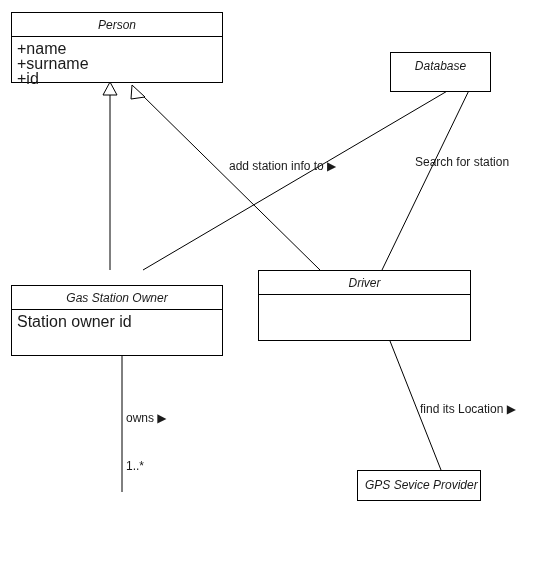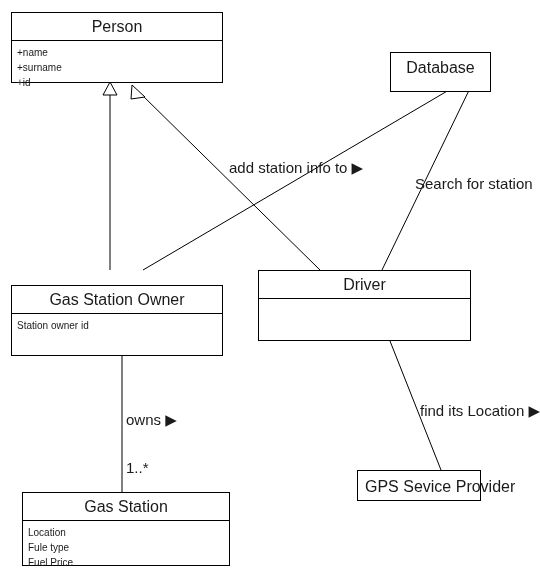--- a/index.html
+++ b/index.html
@@ -25,42 +25,43 @@
   }
   .uml-class {
     position: absolute;
     box-sizing: border-box;
     border: 1px solid #000000;
     background: #ffffff;
   }
   .uml-name {
     box-sizing: border-box;
     text-align: center;
-    font-size: 16px;
+    font-size: 12px;
     color: #1a1a1a;
     line-height: 1;
     padding: 6px 4px 5px 4px;
     white-space: nowrap;
+    font-style: italic;
   }
   .uml-name.divided {
     border-bottom: 1px solid #000000;
   }
   .uml-attrs {
     box-sizing: border-box;
     padding: 4px 5px 4px 5px;
-    font-size: 10px;
+    font-size: 16px;
     color: #1a1a1a;
     line-height: 15px;
   }
   .uml-attr {
     white-space: nowrap;
   }
   .edge-label {
     position: absolute;
-    font-size: 15px;
+    font-size: 12px;
     color: #1a1a1a;
     line-height: 1;
     white-space: nowrap;
     background: transparent;
   }
 </style>
 </head>
 <body>
 
 <div id="canvas">
@@ -108,32 +109,24 @@
 
   <div class="uml-class" style="left:250px; top:270px; width:213px; height:71px;margin-left:8px;">
     <div class="uml-name divided">Driver</div>
     <div class="uml-attrs"></div>
   </div>
 
   <div class="uml-class" style="left:357px; top:470px; width:124px; height:31px;">
     <div class="uml-name" style="padding-top:8px; text-align:right; padding-left:7px;">GPS Sevice Provider</div>
   </div>
 
-  <div class="uml-class" style="left:22px; top:492px; width:208px; height:74px;">
-    <div class="uml-name divided">Gas Station</div>
-    <div class="uml-attrs">
-      <div class="uml-attr">Location</div>
-      <div class="uml-attr">Fule type</div>
-      <div class="uml-attr">Fuel Price</div>
-    </div>
-  </div>
 
   <div class="edge-label" style="left:229px; top:160px;">add station info to ▶</div>
 
-  <div class="edge-label" style="left:415px; top:176px;">Search for station</div>
+  <div class="edge-label" style="left:415px; top:156px;">Search for station</div>
 
   <div class="edge-label" style="left:126px; top:412px;">owns ▶</div>
 
   <div class="edge-label" style="left:126px; top:460px;">1..*</div>
 
   <div class="edge-label" style="left:420px; top:403px;">find its Location ▶</div>
 
 </div>
 
 </body></html>

